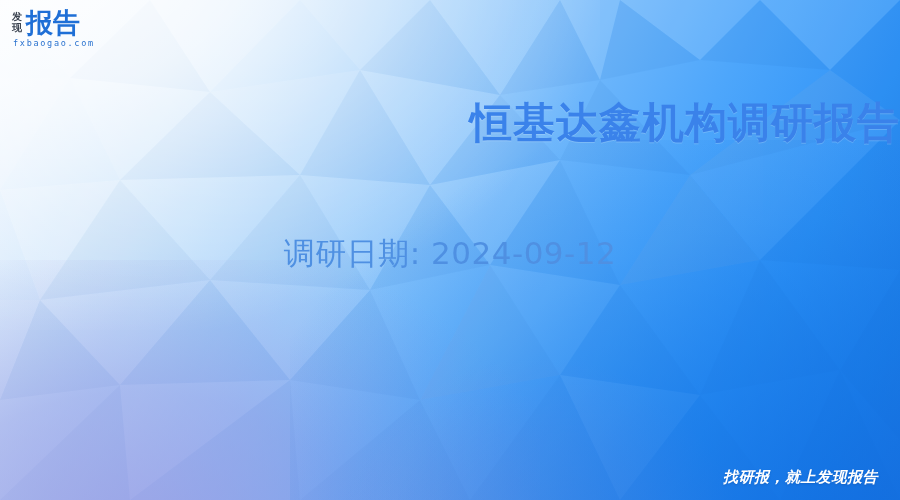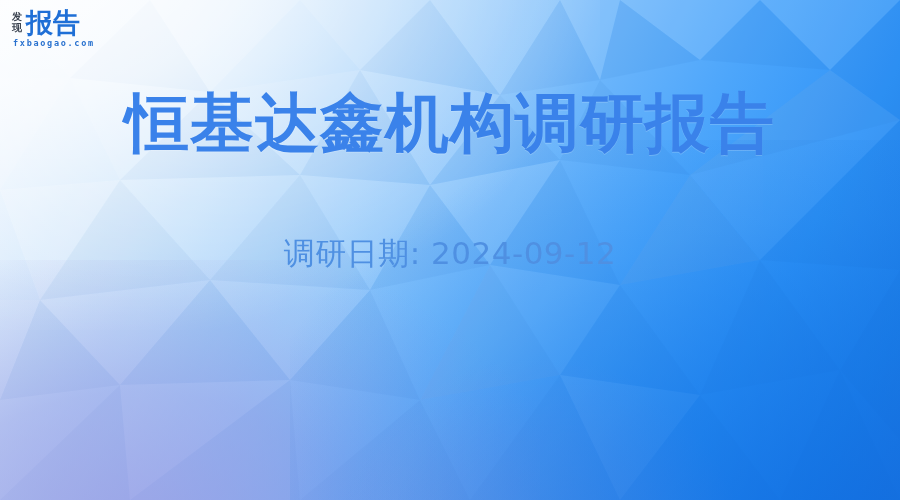--- a/index.html
+++ b/index.html
@@ -82,29 +82,29 @@
     font-family:"DejaVu Sans","Liberation Sans",sans-serif;
   }
   .logo-main {
     font-size:27px; line-height:27px; font-weight:700;
     color:#1f6fd6; letter-spacing:0px;
     font-family:"DejaVu Sans","Liberation Sans",sans-serif;
   }
   .logo-url {
     margin-top:2px; margin-left:1px;
     font-size:8.5px; letter-spacing:1.7px;
-    color:#2a72cf; font-weight:700;
+    color:#2a72cf; font-weight:400;
     font-family:"DejaVu Sans Mono","Liberation Mono",monospace;
   }
 
   
   .title {
     position:absolute; left:0; right:0; top:88px;
-    text-align:center;
-    font-size:64px; line-height:70px;
+    text-align:right;
+    font-size:42px; line-height:70px;
     font-weight:800; letter-spacing:1px;
     color:#3a82ea;
     font-family:"DejaVu Sans","Liberation Sans",sans-serif;
     text-shadow:0 1px 0 rgba(255,255,255,.18);
   }
   .subtitle {
     position:absolute; left:0; right:0; top:233px;
     text-align:center;
     font-size:31px; line-height:40px;
     font-weight:400; letter-spacing:0.5px;
@@ -205,14 +205,15 @@
         <span>现</span>
       </div>
       <div class="logo-main">报告</div>
     </div>
     <div class="logo-url">fxbaogao.com</div>
   </div>
 
   <div class="title">恒基达鑫机构调研报告</div>
   <div class="subtitle">调研日期: 2024-09-12</div>
 
+  <div class="slogan">找研报，就上发现报告</div>
 
 </div>
 
 </body></html>

